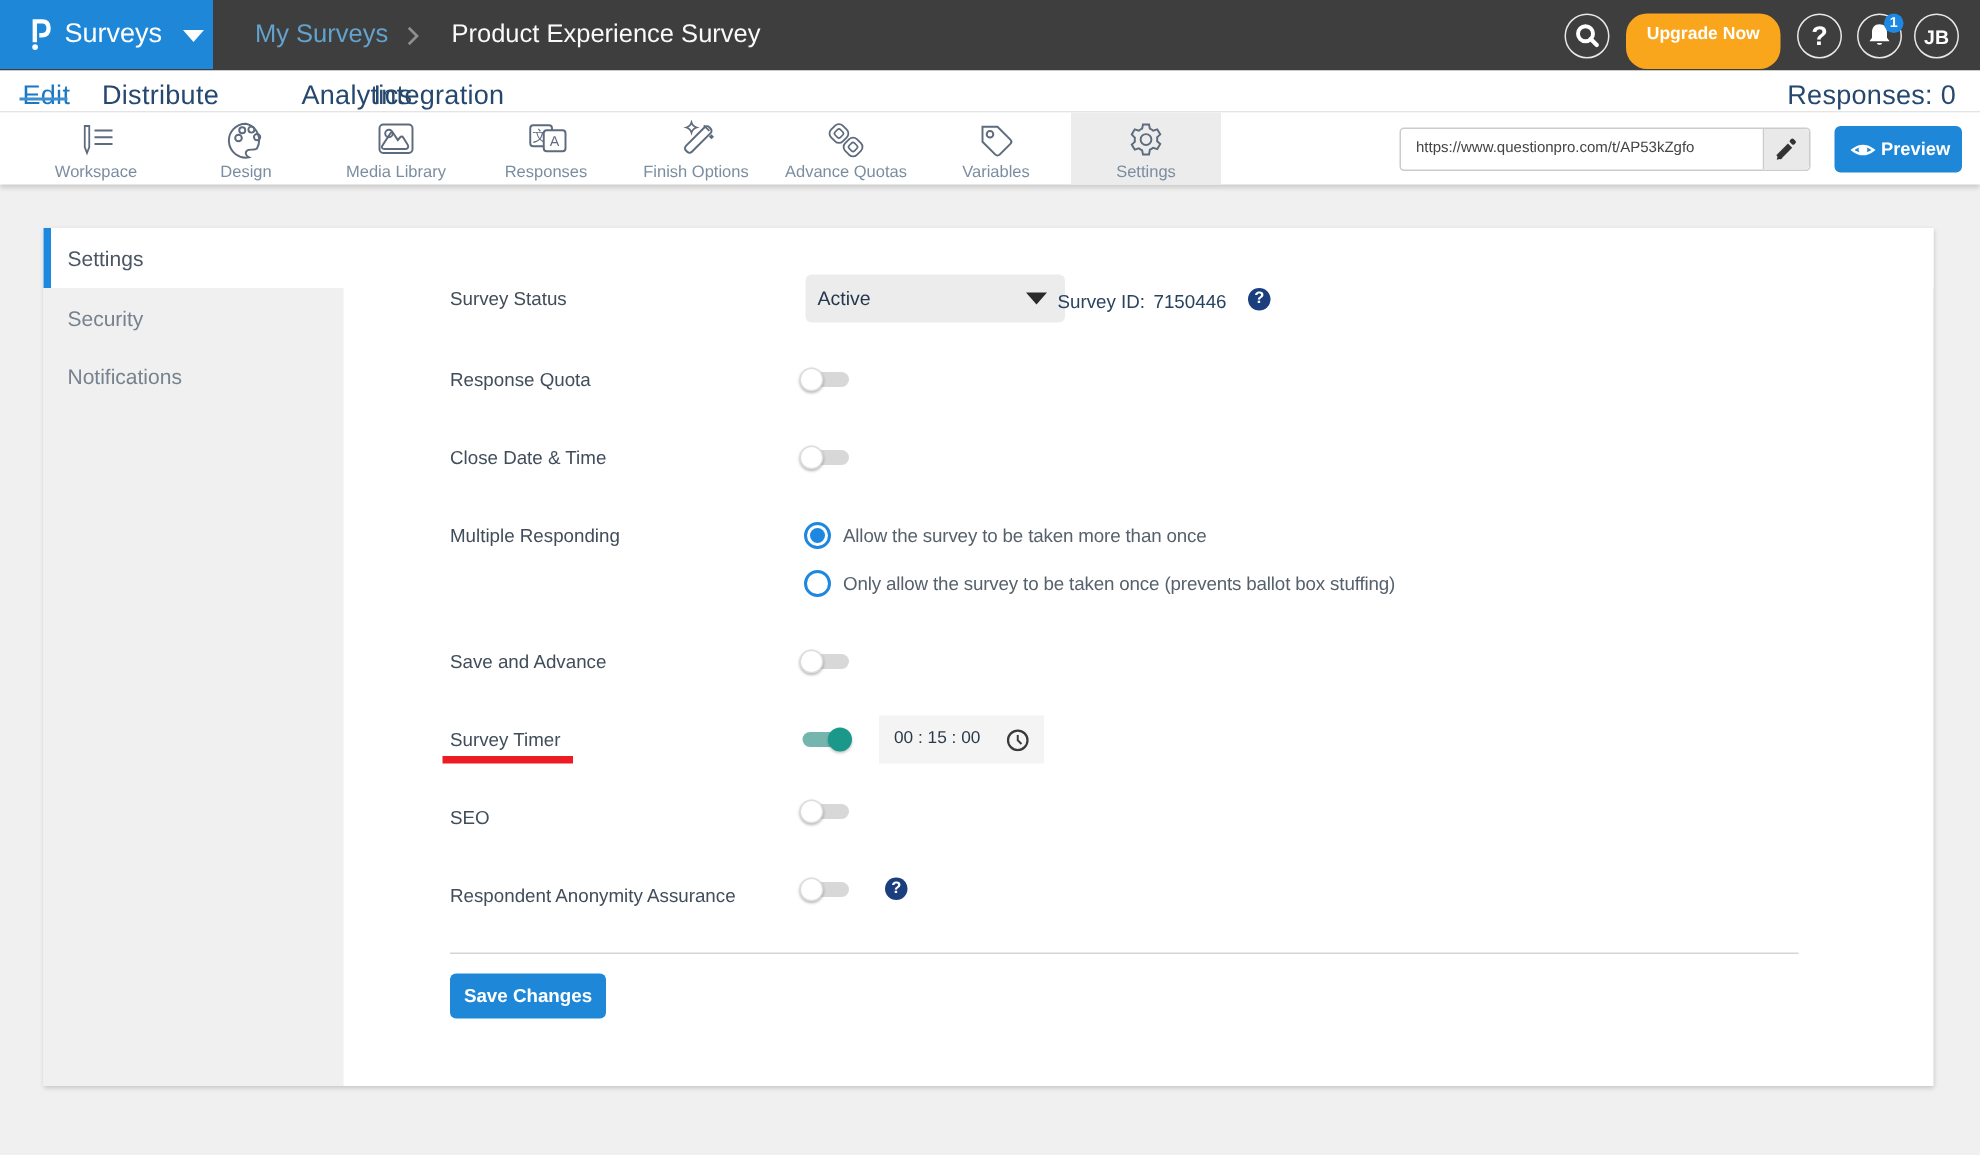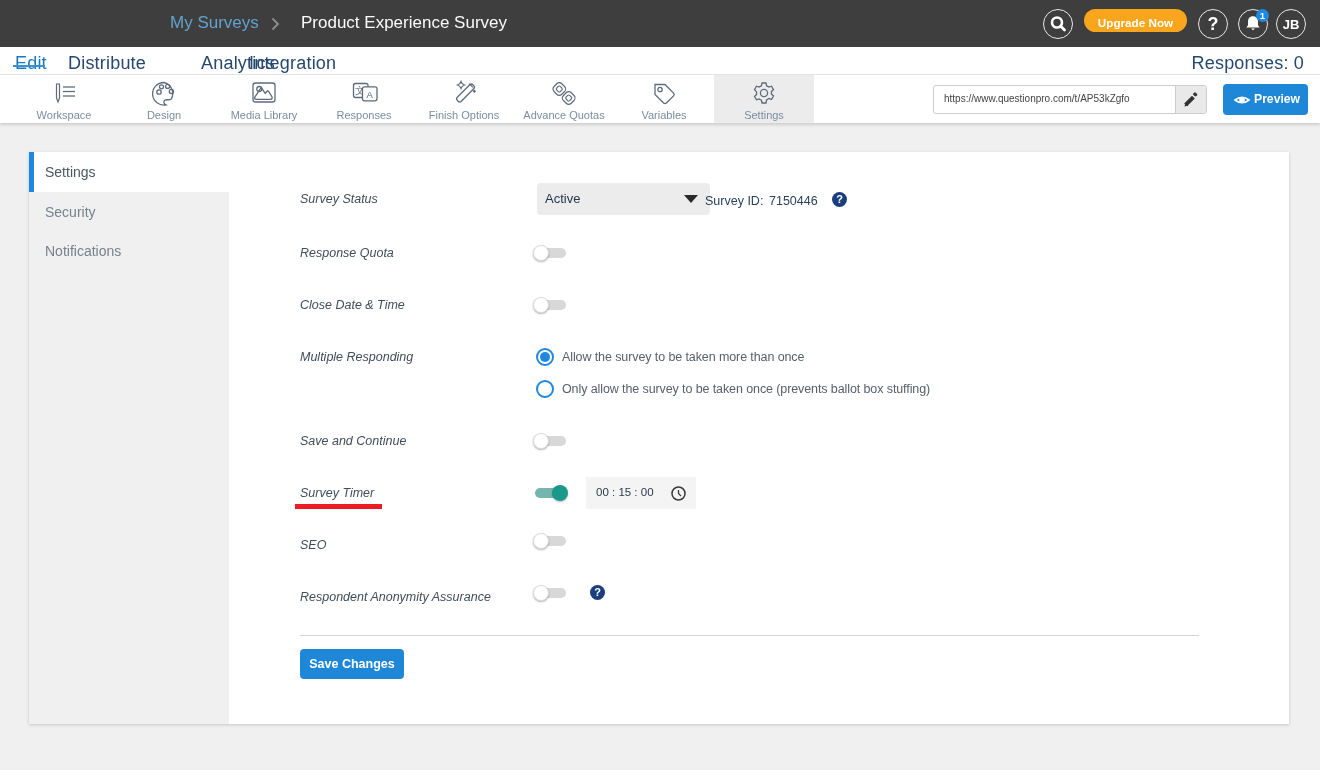--- a/index.html
+++ b/index.html
@@ -7,21 +7,21 @@
 
 
 .topbar { position:absolute; left:0; top:0; width:1320px; height:47px; background:#3e3e3e; }
 .logobox { position:absolute; left:0; top:0; width:142px; height:46px; background:#1e87d8; }
 .logobox svg { position:absolute; left:16px; top:8px; }
 .surveys-txt { position:absolute; left:43px; top:12px; color:#fff; font-size:18px; }
 .caret-dn { position:absolute; left:122px; top:20px; width:0; height:0; border-left:7px solid transparent; border-right:7px solid transparent; border-top:8px solid #fff; }
 .bc-my { position:absolute; left:170px; top:13px; font-size:17px; color:#62a2cc; }
 .bc-title { position:absolute; left:301px; top:13px; font-size:17px; color:#fafafa; }
 .circ-btn { position:absolute; top:9px; width:30px; height:30px; border:1px solid #e8e8e8; border-radius:50%; color:#fff; }
-.upg { position:absolute; left:1084px; top:9px; width:103px; height:23px; background:#f9a61d; border-radius:14px; color:#fff; font-size:11.7px; font-weight:bold; text-align:center; line-height:27px; }
+.upg { position:absolute; left:1084px; top:9px; width:103px; height:37px; background:#f9a61d; border-radius:14px; color:#fff; font-size:11.7px; font-weight:bold; text-align:center; line-height:27px; }
 .badge { position:absolute; left:1256px; top:9px; width:13px; height:13px; background:#1e88e5; border-radius:50%; color:#fff; font-size:9.5px; font-weight:bold; text-align:center; line-height:13px; }
 
 
 .nav2 { position:absolute; left:0; top:47px; width:1320px; height:28px; background:#fff; border-bottom:1px solid #e4e4e4; }
 .nav2 span { position:absolute; top:6px; font-size:18px; letter-spacing:0.2px; color:#26486e; }
 .nav2 .active { color:#1a78c2; }
 .edit-ul { position:absolute; left:13px; top:18px; width:32px; height:2px; background:#3e8fd0; }
 .resp { position:absolute; right:16px; top:5px; font-size:12.5px; letter-spacing:-0.2px; color:#26486e; }
 
 
@@ -39,21 +39,21 @@
 
 
 .card { position:absolute; left:29px; top:152px; width:1260px; height:572px; background:#fff; box-shadow:0 1px 3px rgba(0,0,0,0.18); }
 .side-bg { position:absolute; left:0; top:40px; width:200px; height:532px; background:#f0f0f0; }
 .side-item { position:absolute; left:0; width:200px; height:40px; font-size:14px; color:#76828e; line-height:40px; }
 .side-item span { margin-left:16px; }
 .side-item.act { background:#fff; width:1260px; color:#4a5664; border-left:5px solid #1e88e0; }
 .side-item.act span { margin-left:11px; }
 
 
-.flabel { position:absolute; left:271px; font-size:12.5px; color:#414d5a;font-style:italic; }
+.flabel { position:absolute; left:271px; font-size:12.5px; color:#414d5a; }
 .switch { position:absolute; width:33px; height:16px; }
 .switch .track { position:absolute; left:3px; top:3px; width:30px; height:10px; border-radius:5px; background:#d8d8d8; }
 .switch .knob { position:absolute; left:0; top:0; width:16px; height:16px; border-radius:50%; background:#fff; border:1px solid #ddd; box-shadow:0 1px 2px rgba(0,0,0,0.3); }
 .switch.on .track { left:0; background:#74b6ae; }
 .switch.on .knob { left:auto; right:0; background:#1a998b; border:none; box-shadow:0 1px 2px rgba(0,0,0,0.25); }
 .dropdown { position:absolute; left:508px; top:31px; width:173px; height:32px; background:#ececec; border-radius:4px; }
 .dropdown .dtxt { position:absolute; left:8px; top:8px; font-size:13px; color:#24374c; }
 .dropdown .dcaret { position:absolute; right:12px; top:12px; width:0; height:0; border-left:7px solid transparent; border-right:7px solid transparent; border-top:8px solid #2a2a2a; }
 .sid { position:absolute; top:42px; font-size:12.5px; color:#29435f; }
 .qmark { position:absolute; width:15px; height:15px; background:#1a3e7e; border-radius:50%; color:#fff; font-size:11px; font-weight:bold; text-align:center; line-height:15px; }
@@ -63,20 +63,28 @@
 .timebox { position:absolute; left:557px; top:325px; width:110px; height:32px; background:#f4f4f4; }
 .timebox .ttxt { position:absolute; left:10px; top:9px; font-size:11.5px; color:#2b3a4a; }
 .redbar { position:absolute; left:266px; top:352px; width:87px; height:5px; background:#ed1c24; }
 .hr { position:absolute; left:271px; top:483px; width:899px; height:1px; background:#d5d5d5; }
 .savebtn { position:absolute; left:271px; top:497px; width:104px; height:30px; background:#1e87d8; border-radius:4px; color:#fff; font-size:12.5px; font-weight:bold; text-align:center; line-height:30px; }
 </style>
 </head>
 <body>
 
 <div class="topbar">
+  <div class="logobox">
+    <svg width="24" height="28" viewBox="0 0 24 28">
+      <path d="M7.2 20.2 L7.2 6.2 L12.2 6.2 Q16.4 6.2 16.4 10.8 Q16.4 15.5 11.8 15.5 L10.2 15.5" fill="none" stroke="#fff" stroke-width="2.9"></path>
+      <circle cx="7.4" cy="23.4" r="1.9" fill="#fff"></circle>
+    </svg>
+    <span class="surveys-txt">Surveys</span>
+    <span class="caret-dn"></span>
+  </div>
   <span class="bc-my">My Surveys</span>
   <svg width="10" height="14" viewBox="0 0 10 14" style="position:absolute;left:270px;top:17px;">
     <path d="M2.5 1.5 L 8 7 L 2.5 12.5" fill="none" stroke="#8f8f8f" stroke-width="1.8"></path>
   </svg>
   <span class="bc-title">Product Experience Survey</span>
 
   <div class="circ-btn" style="left:1043px;">
     <svg width="28" height="28" viewBox="0 0 28 28" style="position:absolute;left:0;top:0;">
       <circle cx="13" cy="12.5" r="5" fill="none" stroke="#fff" stroke-width="2.6"></circle>
       <line x1="16.5" y1="16" x2="20.5" y2="20" stroke="#fff" stroke-width="2.8" stroke-linecap="round"></line>
@@ -223,21 +231,21 @@
       <span class="track"></span>
       <span class="knob"></span>
     </div>
 
   <span class="flabel" style="top:198px;">Multiple Responding</span>
   <div class="radio chk" style="left:507px; top:196px;"></div>
   <span class="rlabel" style="left:533px; top:198px;">Allow the survey to be taken more than once</span>
   <div class="radio" style="left:507px; top:228px;"></div>
   <span class="rlabel" style="left:533px; top:230px;">Only allow the survey to be taken once (prevents ballot box stuffing)</span>
 
-  <span class="flabel" style="top:282px;">Save and Continue</span>
+  <span class="flabel" style="top:282px;">Save and Advance</span>
   <div class="switch" style="left:504px; top:281px;">
       <span class="track"></span>
       <span class="knob"></span>
     </div>
 
   <span class="flabel" style="top:334px;">Survey Timer</span>
   <div class="redbar"></div>
   <div class="switch on" style="left:506px; top:333px;">
       <span class="track"></span>
       <span class="knob"></span>

